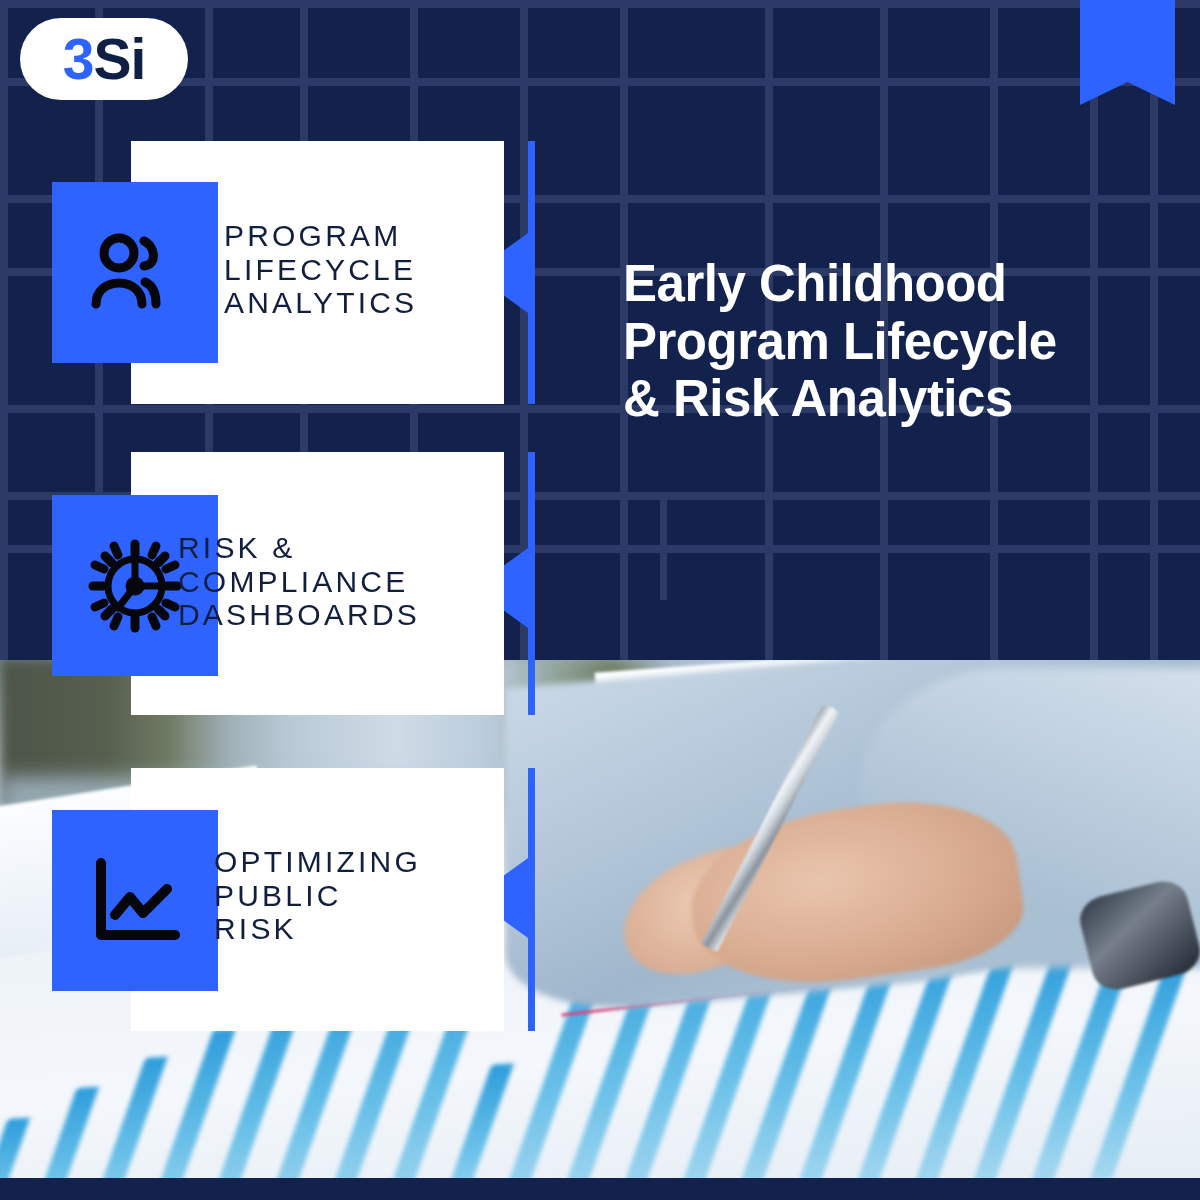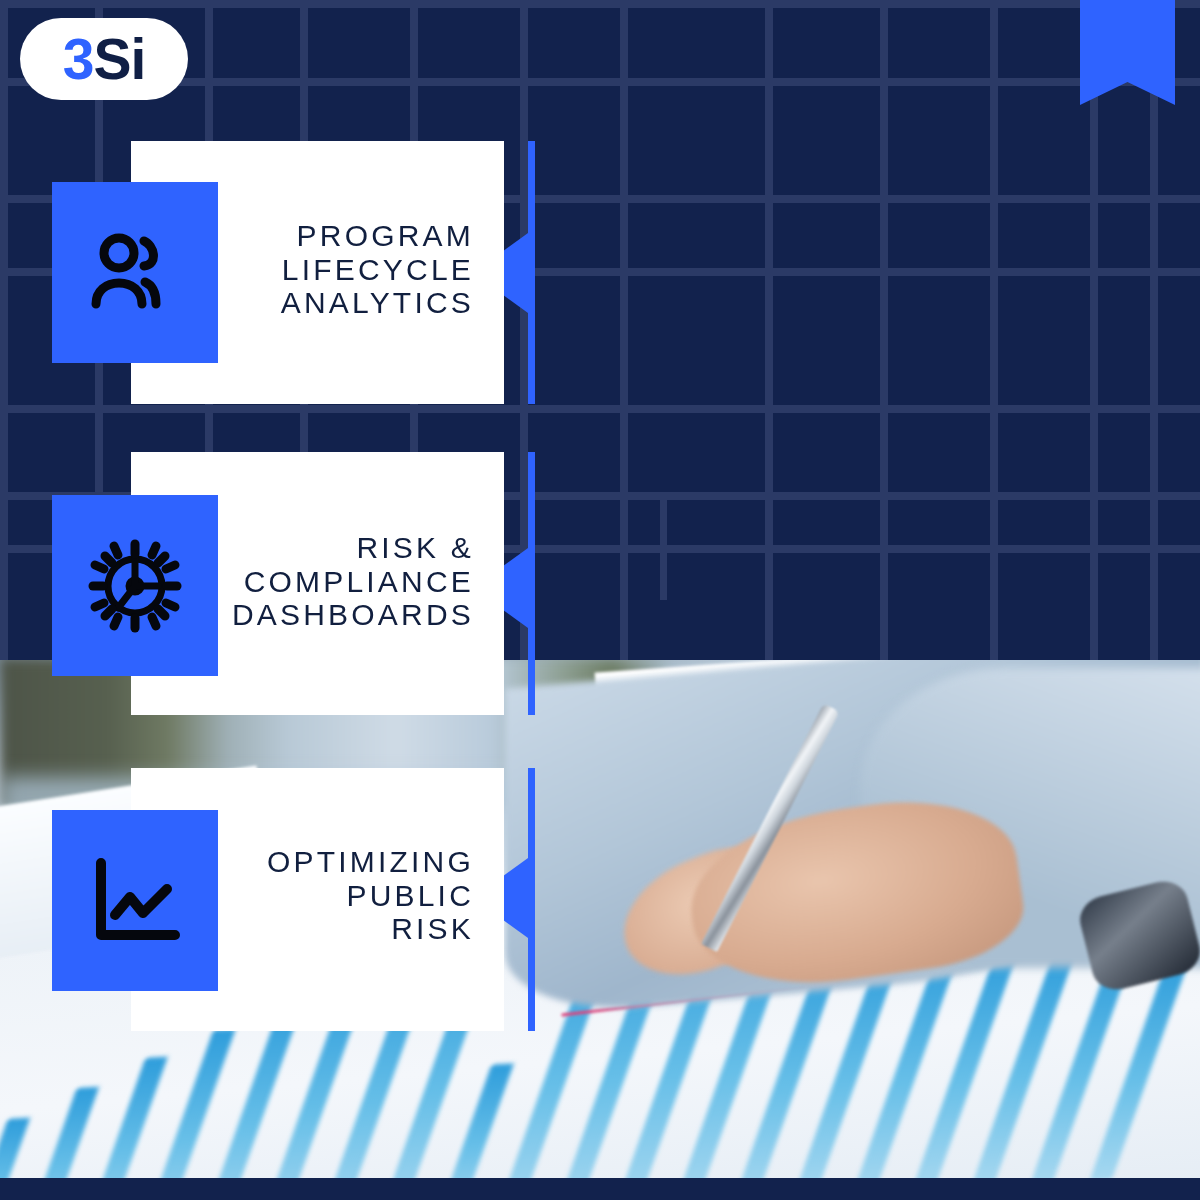--- a/index.html
+++ b/index.html
@@ -175,21 +175,21 @@
 
   
   .card{ position:absolute; background:#ffffff; }
   .icon-box{
     position:absolute; background:#2f63ff;
     display:flex; align-items:center; justify-content:center;
   }
   .icon-box svg{ display:block; }
   .card-label{
     position:absolute;
-    text-align:right;
+    text-align:left;
     color:#111f3f;
     font-size:30px;
     line-height:1.12;
     letter-spacing:3.2px;
     font-weight:400;
     white-space:pre-line;
   }
 
   
   .headline{
@@ -302,20 +302,23 @@
   </div>
 
   <div class="bookmark"></div>
 
   <div class="logo">
     <span class="logo-text">
       <span class="logo-3">3</span><span class="logo-si">Si</span>
     </span>
   </div>
 
+  <div class="headline">Early Childhood
+Program Lifecycle
+&amp; Risk Analytics</div>
 
   <div class="vline" style="left:528px;top:141px;height:263px;"></div>
   <div class="tri" style="left:473px;top:233px;"></div>
 
   <div class="vline" style="left:528px;top:452px;height:263px;"></div>
   <div class="tri" style="left:473px;top:548px;"></div>
 
   <div class="vline" style="left:528px;top:768px;height:263px;"></div>
   <div class="tri" style="left:473px;top:858px;"></div>
 
@@ -355,21 +358,21 @@
           <path d="M10 71 L19 67"></path>
             <path d="M81 33 L90 29"></path>
           <path d="M71 10 L67 19"></path>
             <path d="M33 81 L29 90"></path>
           <path d="M10 29 L19 33"></path>
             <path d="M81 67 L90 71"></path>
         </g>
       </svg>
     </span>
   </div>
-  <div class="card-label" style="left:194px;top:531px;width:280px;">RISK &amp;
+  <div class="card-label" style="left:178px;top:531px;width:280px;">RISK &amp;
 COMPLIANCE
 DASHBOARDS</div>
 
   <div class="card" style="left:131px;top:768px;width:373px;height:263px;"></div>
   <div class="icon-box" style="left:52px;top:810px;width:166px;height:181px;">
     <span>
       <svg width="96" height="96" viewBox="0 0 96 96" fill="none" stroke="#05070d" stroke-width="10" stroke-linecap="round" stroke-linejoin="round">
         <path d="M14 10 L14 82 L88 82"></path>
         <path d="M28 62 L43 44 L56 60 L80 36"></path>
       </svg>

